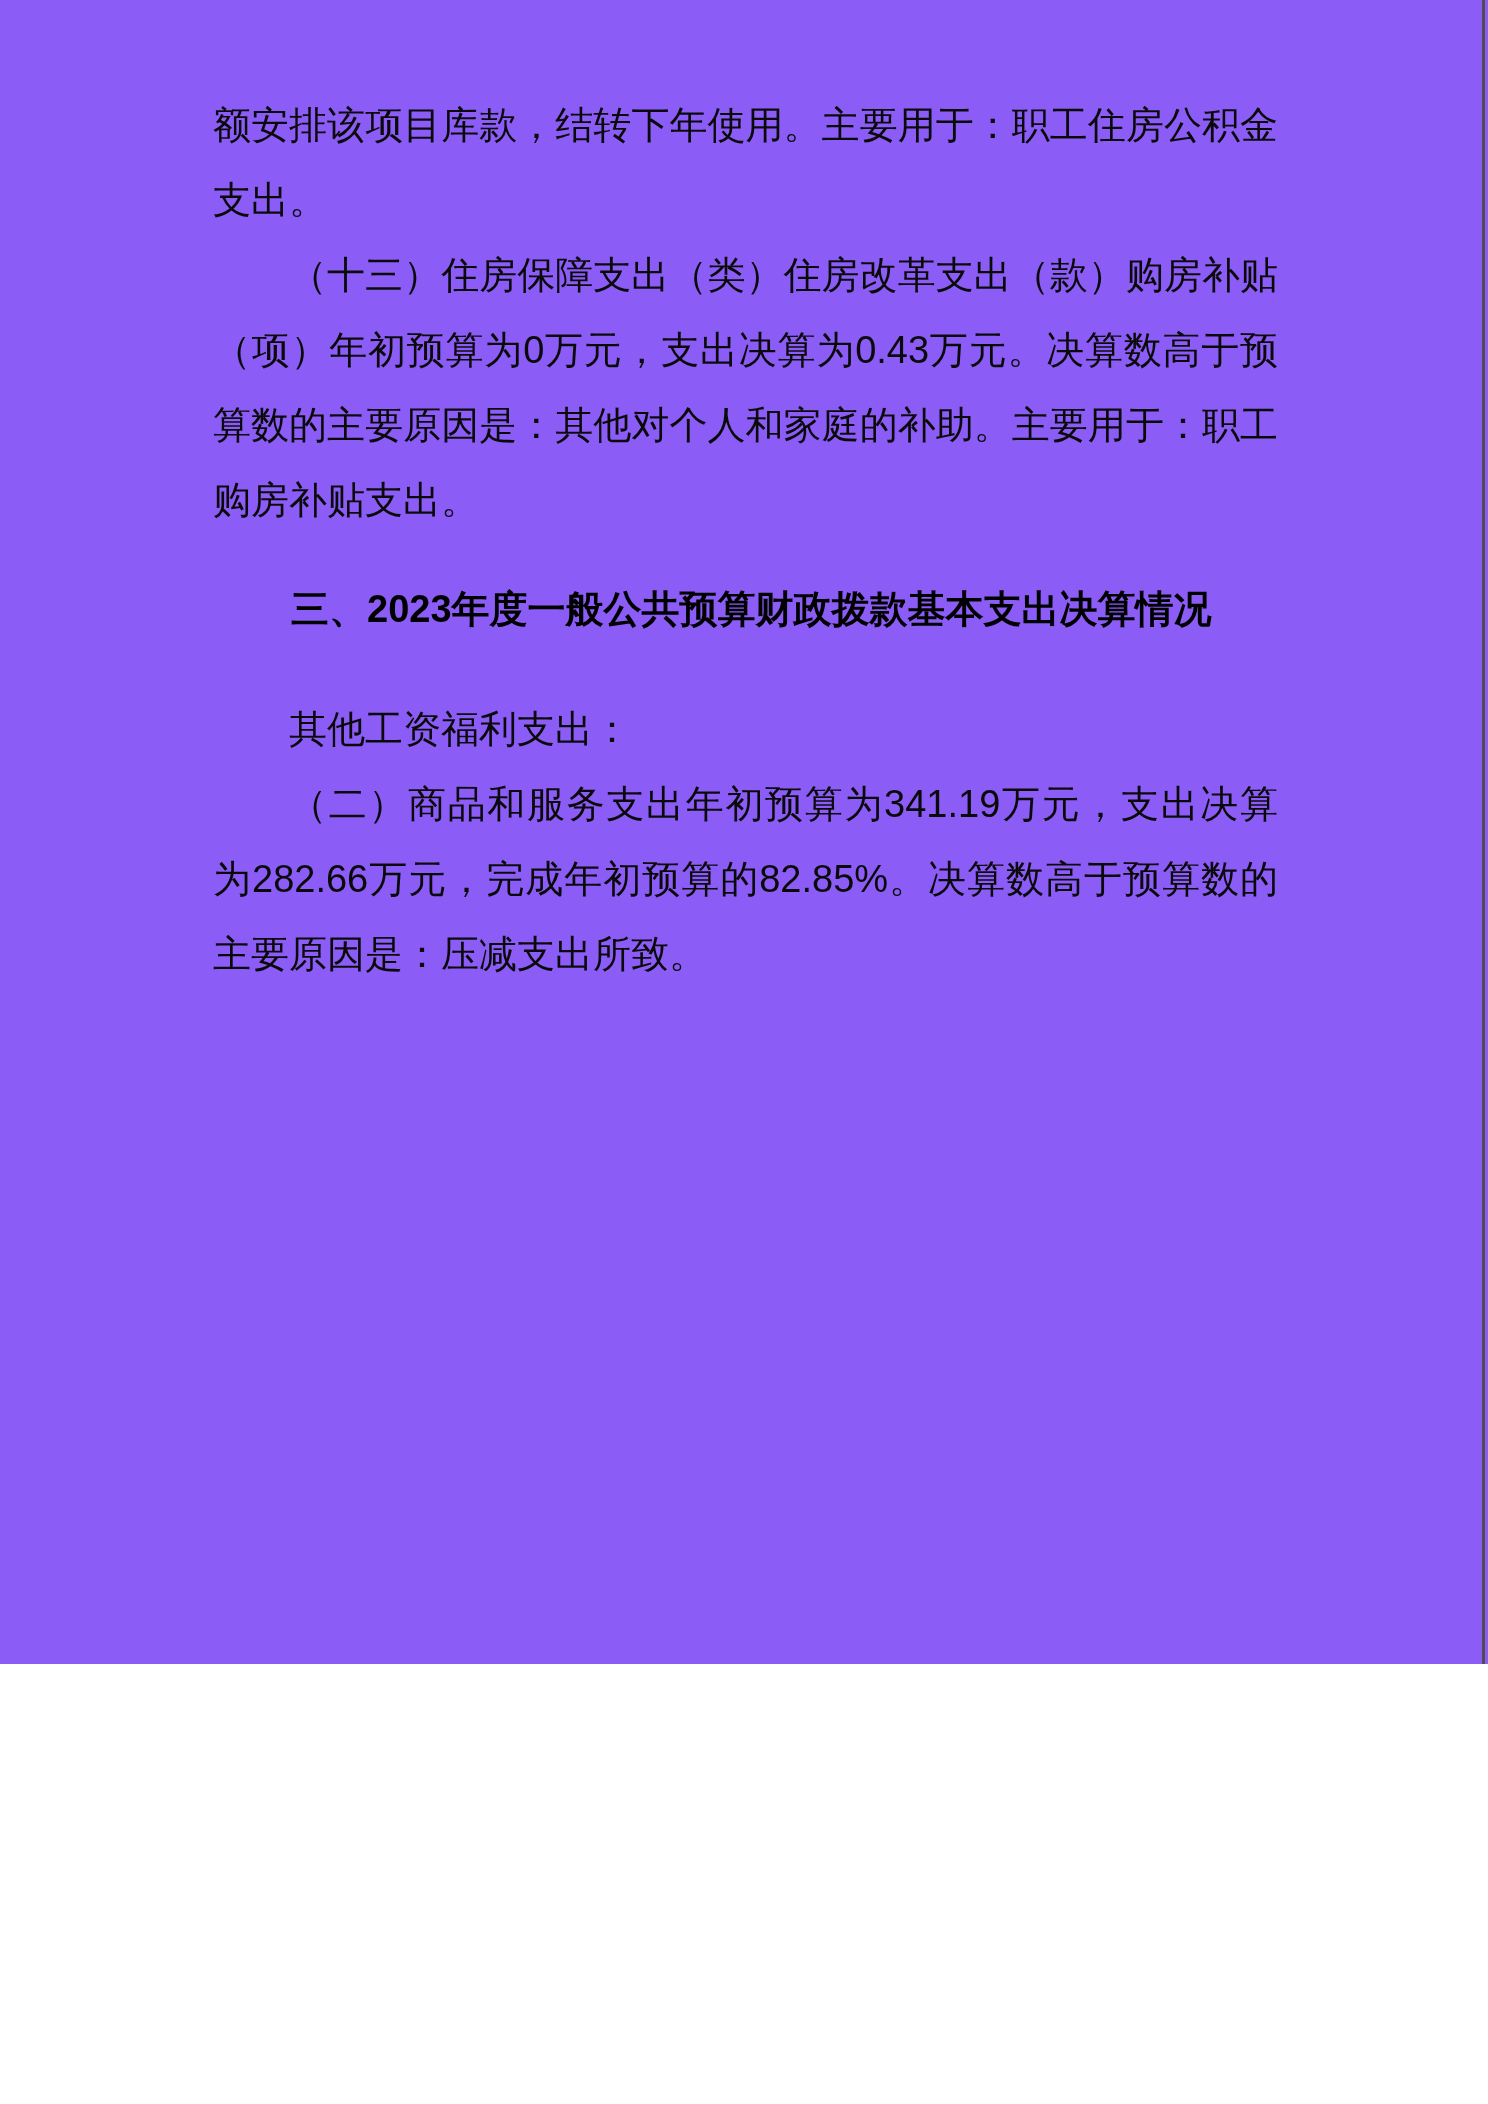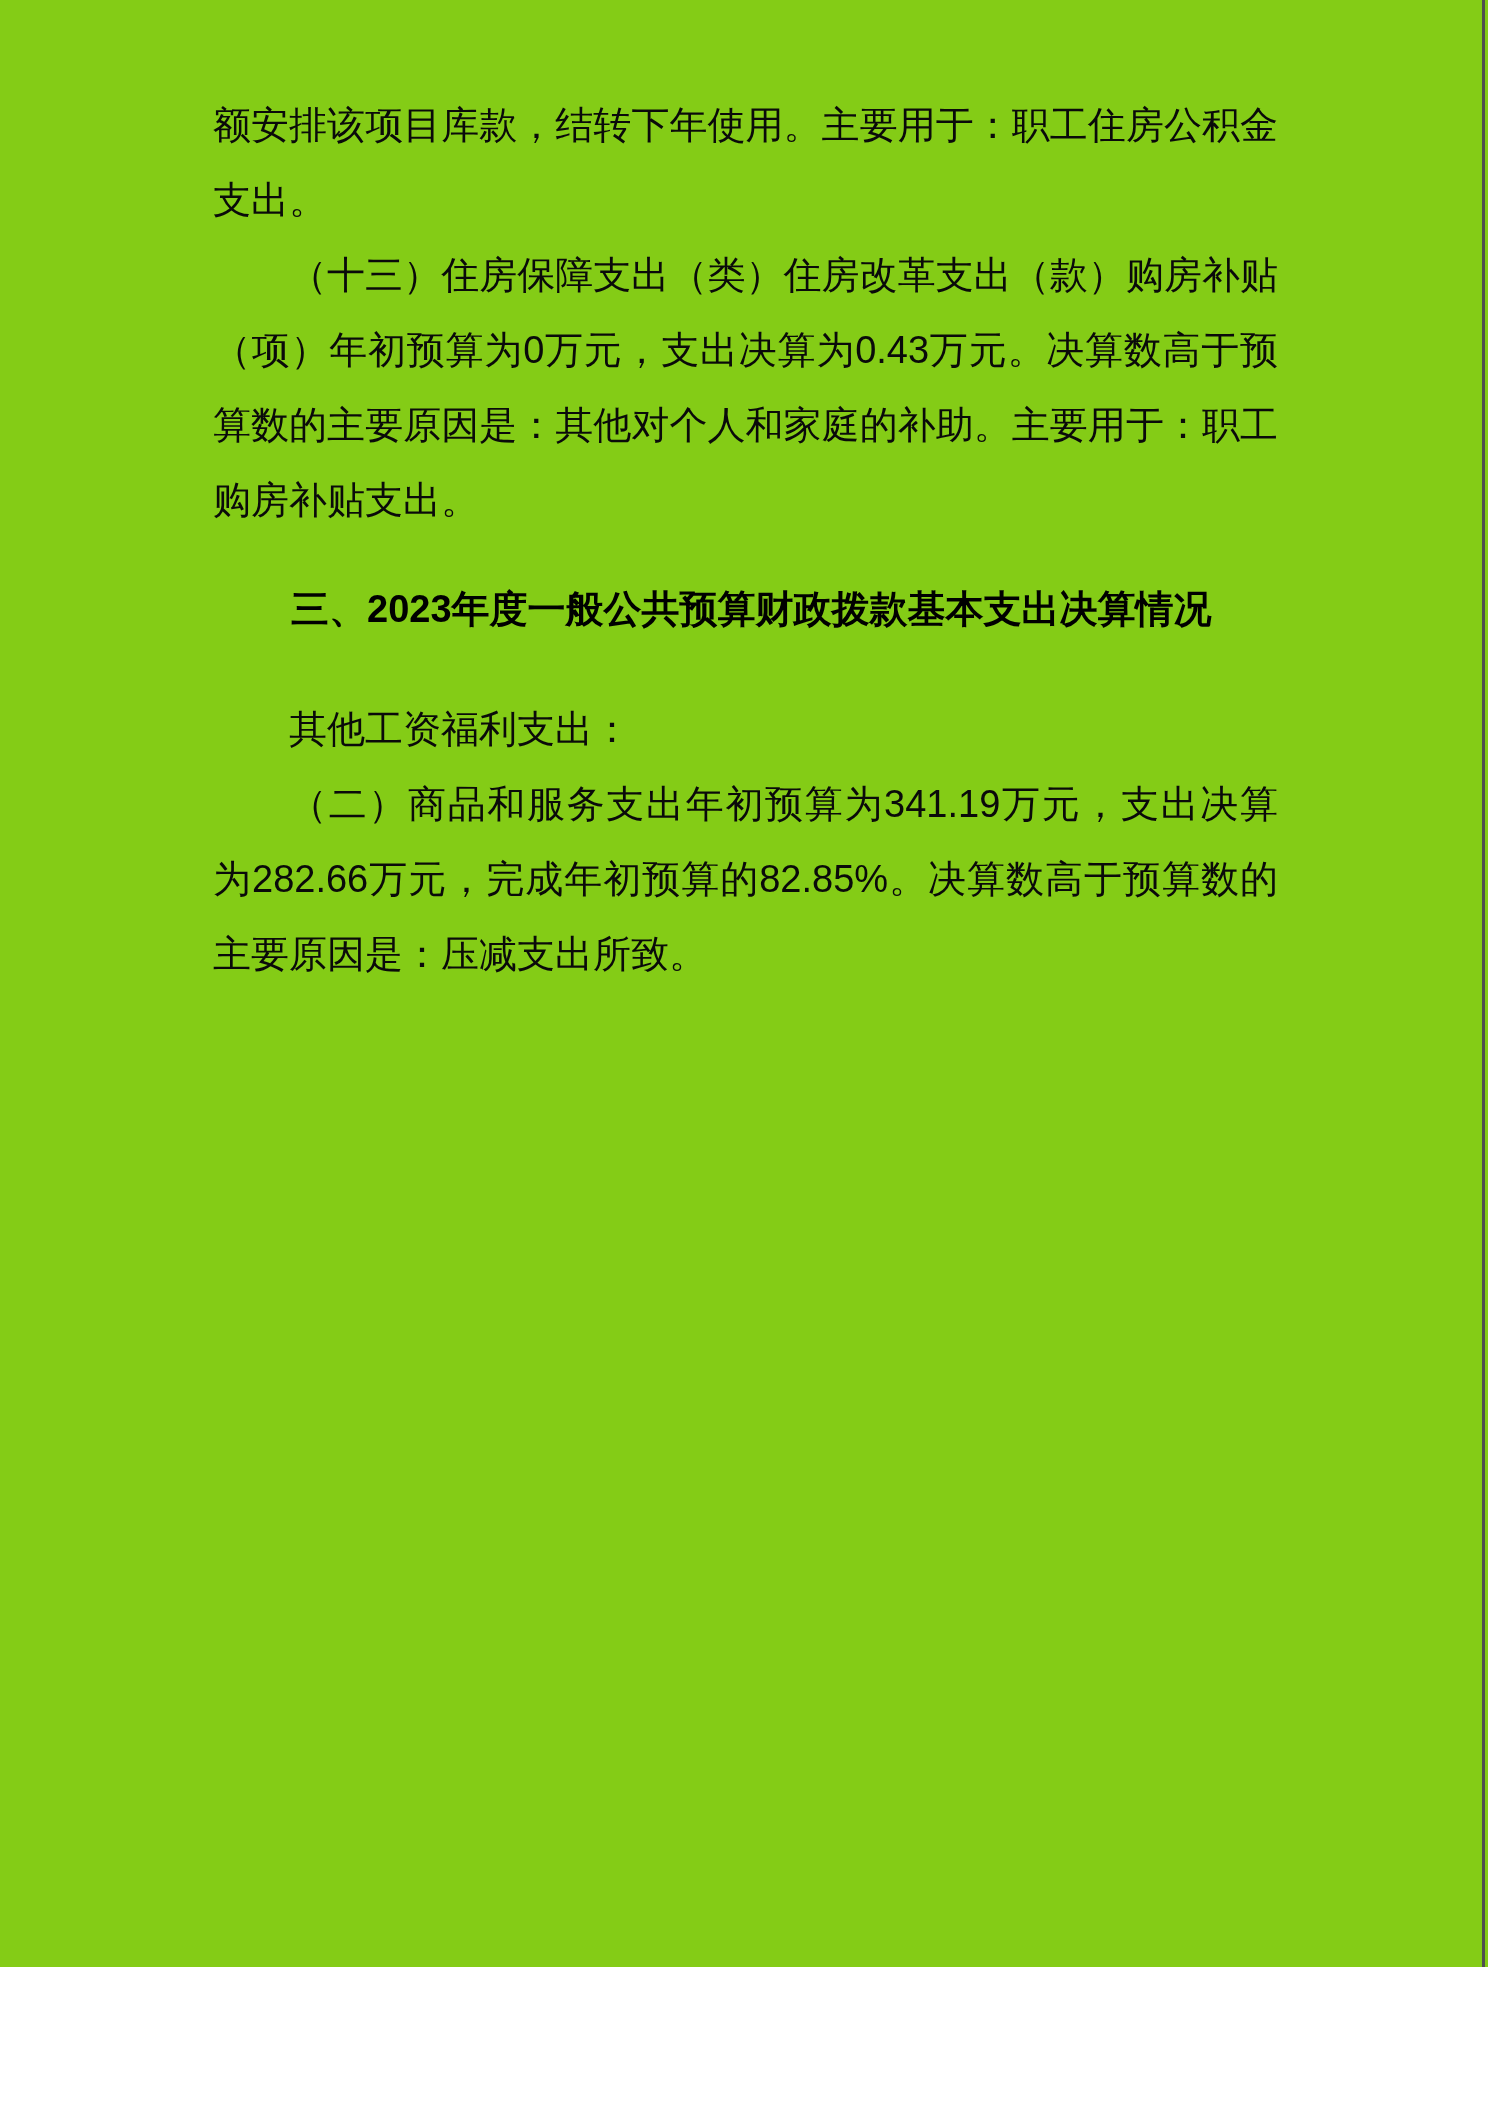--- a/index.html
+++ b/index.html
@@ -8,22 +8,22 @@
     width: 1488px;
     height: 2104px;
     font-family: "Liberation Sans", sans-serif;
     color: #0a0a0a;
     position: relative;
     overflow: hidden;
   }
   .page {
     position: relative;
     width: 1488px;
-    height: 1967px;
-    background: #84cc16;
+    height: 1664px;
+    background: #8b5cf6;
     overflow: hidden;
   }
   .content {
     position: absolute;
     left: 213px;
     top: 88px;
     width: 1065px;
   }
   p.para {
     font-size: 38px;

